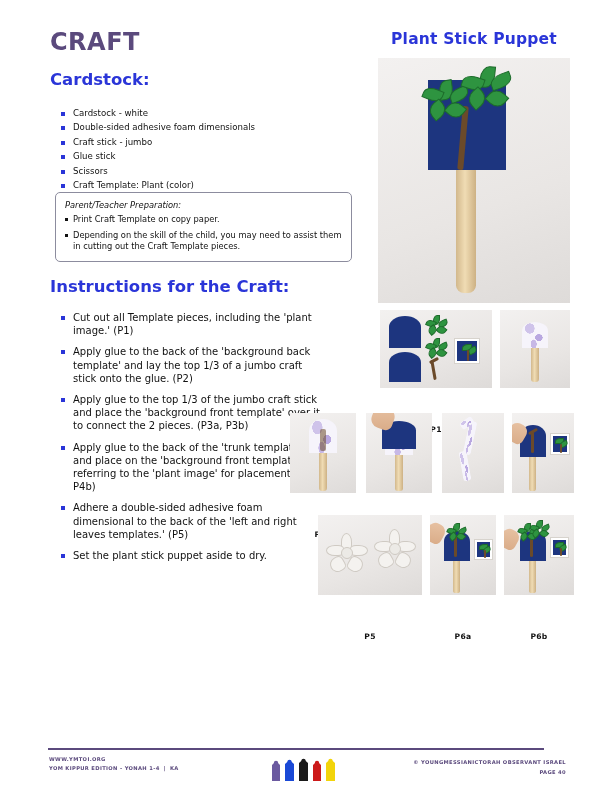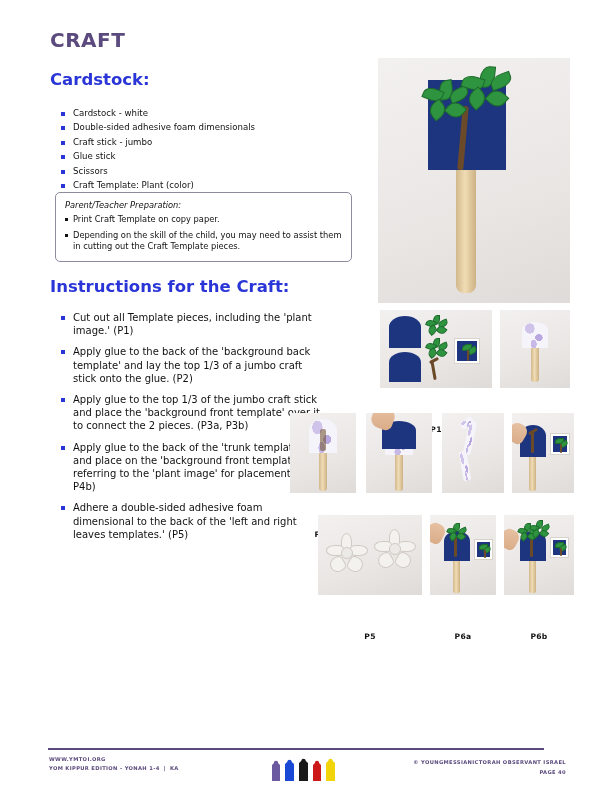--- a/index.html
+++ b/index.html
@@ -10,21 +10,21 @@
     background: #ffffff;
     font-family: "DejaVu Sans", sans-serif;
     position: relative;
     overflow: hidden;
   }
   .page { position: relative; width: 612px; height: 792px; }
 
   
   .craft-title {
     position: absolute; left: 50px; top: 28px;
-    font-size: 20px; letter-spacing: 0.5px;
+    font-size: 24px; letter-spacing: 0.5px;
     color: #5b4a7d; font-weight: bold;
     font-family: "DejaVu Sans", sans-serif;
   }
   .puppet-title {
     position: absolute; left: 378px; top: 30px;
     width: 192px; text-align: center;
     font-size: 15.5px; font-weight: bold;
     color: #2a35d8;
     letter-spacing: 0.2px;
   }
@@ -159,20 +159,21 @@
     position:absolute; background:#f4f2ef;
     border:0.7px solid #cfcac3;
   }
 </style>
 </head>
 <body>
 
 <div class="page">
 
   <div class="craft-title">CRAFT</div>
+  <div class="puppet-title">Plant Stick Puppet</div>
 
   <div class="h-materials">Cardstock:</div>
   <ul class="bl materials-list">
     <li>Cardstock - white</li>
     <li>Double-sided adhesive foam dimensionals</li>
     <li>Craft stick - jumbo</li>
     <li>Glue stick</li>
     <li>Scissors</li>
     <li>Craft Template: Plant (color)</li>
   </ul>
@@ -185,20 +186,21 @@
     </ul>
   </div>
 
   <div class="h-instructions">Instructions for the Craft:</div>
   <ul class="bl instr-list">
     <li>Cut out all Template pieces, including the 'plant image.' (P1)</li>
     <li>Apply glue to the back of the 'background back template' and lay the top 1/3 of a jumbo craft stick onto the glue. (P2)</li>
     <li>Apply glue to the top 1/3 of the jumbo craft stick and place the 'background front template' over it to connect the 2 pieces. (P3a, P3b)</li>
     <li>Apply glue to the back of the 'trunk template,' and place on the 'background front template,' referring to the 'plant image' for placement. (P4a, P4b)</li>
     <li>Adhere a double-sided adhesive foam dimensional to the back of the 'left and right leaves templates.' (P5)</li>
+    <li>Set the plant stick puppet aside to dry.</li>
   </ul>
 
   <div class="photo hero">
     <div class="bg-wall"></div>
 
     <div class="stick" style="left:78px; top:105px; width:20px; height:130px;"></div>
 
     <div class="card-blue" style="left:50px; top:22px; width:78px; height:90px;"></div>
 
     <div class="trunk" style="left:82px; top:48px; width:6px; height:64px; transform:rotate(5deg);"></div>

